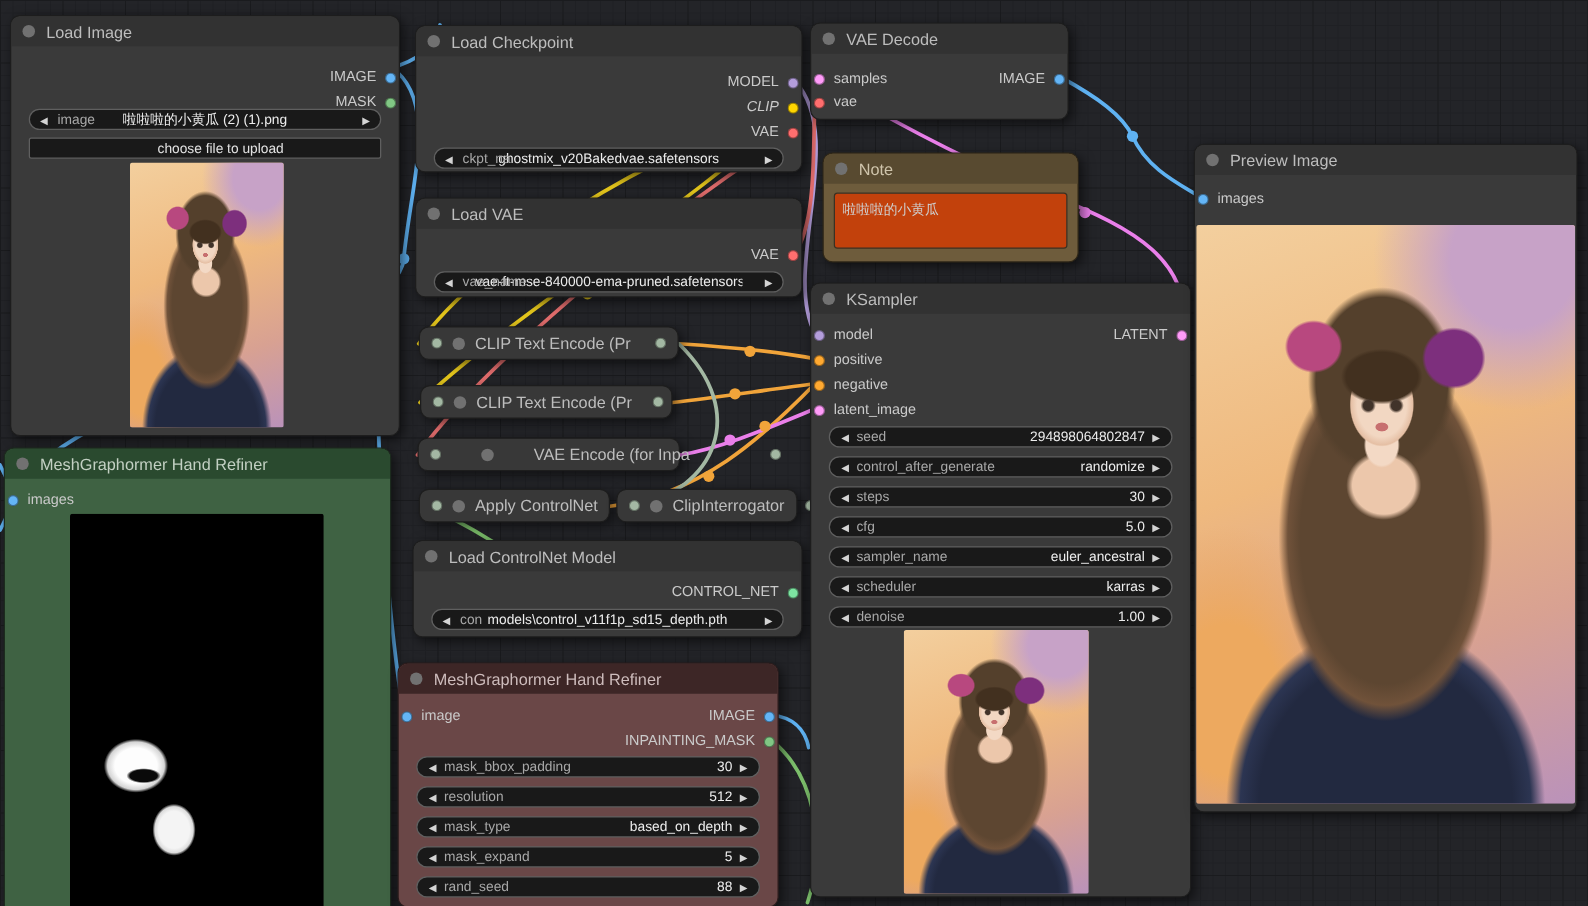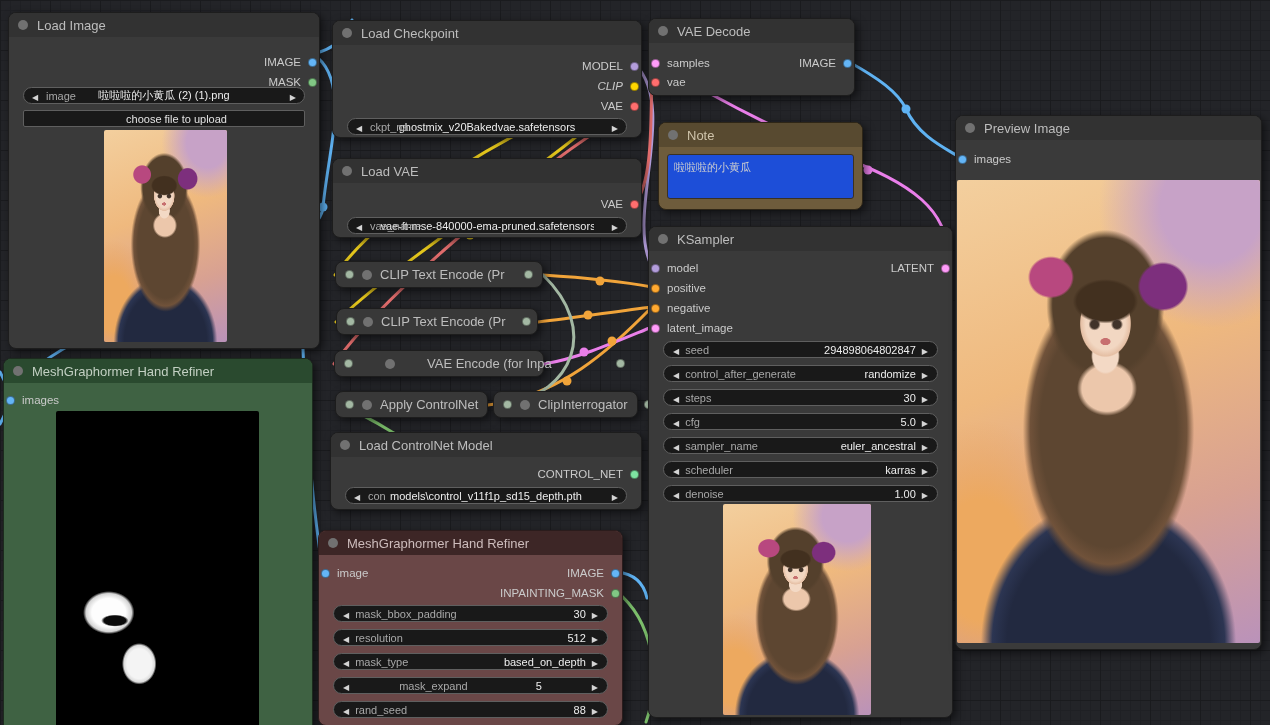--- a/index.html
+++ b/index.html
@@ -79,21 +79,21 @@
       radial-gradient(ellipse 60% 42% at 84% 6%, #c7a2c7 0 28%, transparent 62%),
       radial-gradient(ellipse 55% 52% at 8% 82%, #eda95f 0 25%, transparent 58%),
       linear-gradient(160deg,#f3cf9e 0%,#efb97e 40%,#d8a192 72%,#ba92ba 100%);
   }
   .hands{width:100%;height:100%;background:
       radial-gradient(ellipse 9% 2.5% at 29% 65.5%, #0a0a0a 0 60%, transparent 75%),
       radial-gradient(ellipse 16% 8.5% at 26% 63%, #fdfdfd 0 52%, #d5d5d5 70%, transparent 79%),
       radial-gradient(ellipse 10.5% 8% at 41% 79%, #f4f4f4 0 58%, #dcdcdc 72%, transparent 81%),
       #000;}
 
-  .notefield{position:absolute;left:8px;right:8px;top:31px;bottom:10px;background:#1d4ed8;
+  .notefield{position:absolute;left:8px;right:8px;top:31px;bottom:10px;background:#c2410c;
     border:1px solid #3a3123;border-radius:3px;font-size:11px;color:#cfcfcf;padding:5px 6px;}
 </style>
 </head>
 <body>
 
 <div id="canvas">
 
   <svg class="wires" width="1270" height="725">
     <path stroke="#5fb2f2" d="M313,54 C338,48 348,34 352,20"></path>
     <path stroke="#5fb2f2" d="M313,54 C352,80 328,150 323,207 C318,270 40,320 12,398"></path>
@@ -292,21 +292,21 @@
       <span class="lab">resolution</span>
       <span class="val">512</span>
       <span class="arr-r"></span>
     </div>
     <div class="pill" style="top:122px;">
       <span class="arr-l"></span>
       <span class="lab">mask_type</span>
       <span class="val">based_on_depth</span>
       <span class="arr-r"></span>
     </div>
-    <div class="pill" style="top:146px;gap:44px;">
+    <div class="pill" style="top:146px;">
       <span class="arr-l"></span>
       <span class="lab">mask_expand</span>
       <span class="val">5</span>
       <span class="arr-r"></span>
     </div>
     <div class="pill" style="top:170px;">
       <span class="arr-l"></span>
       <span class="lab">rand_seed</span>
       <span class="val">88</span>
       <span class="arr-r"></span>

